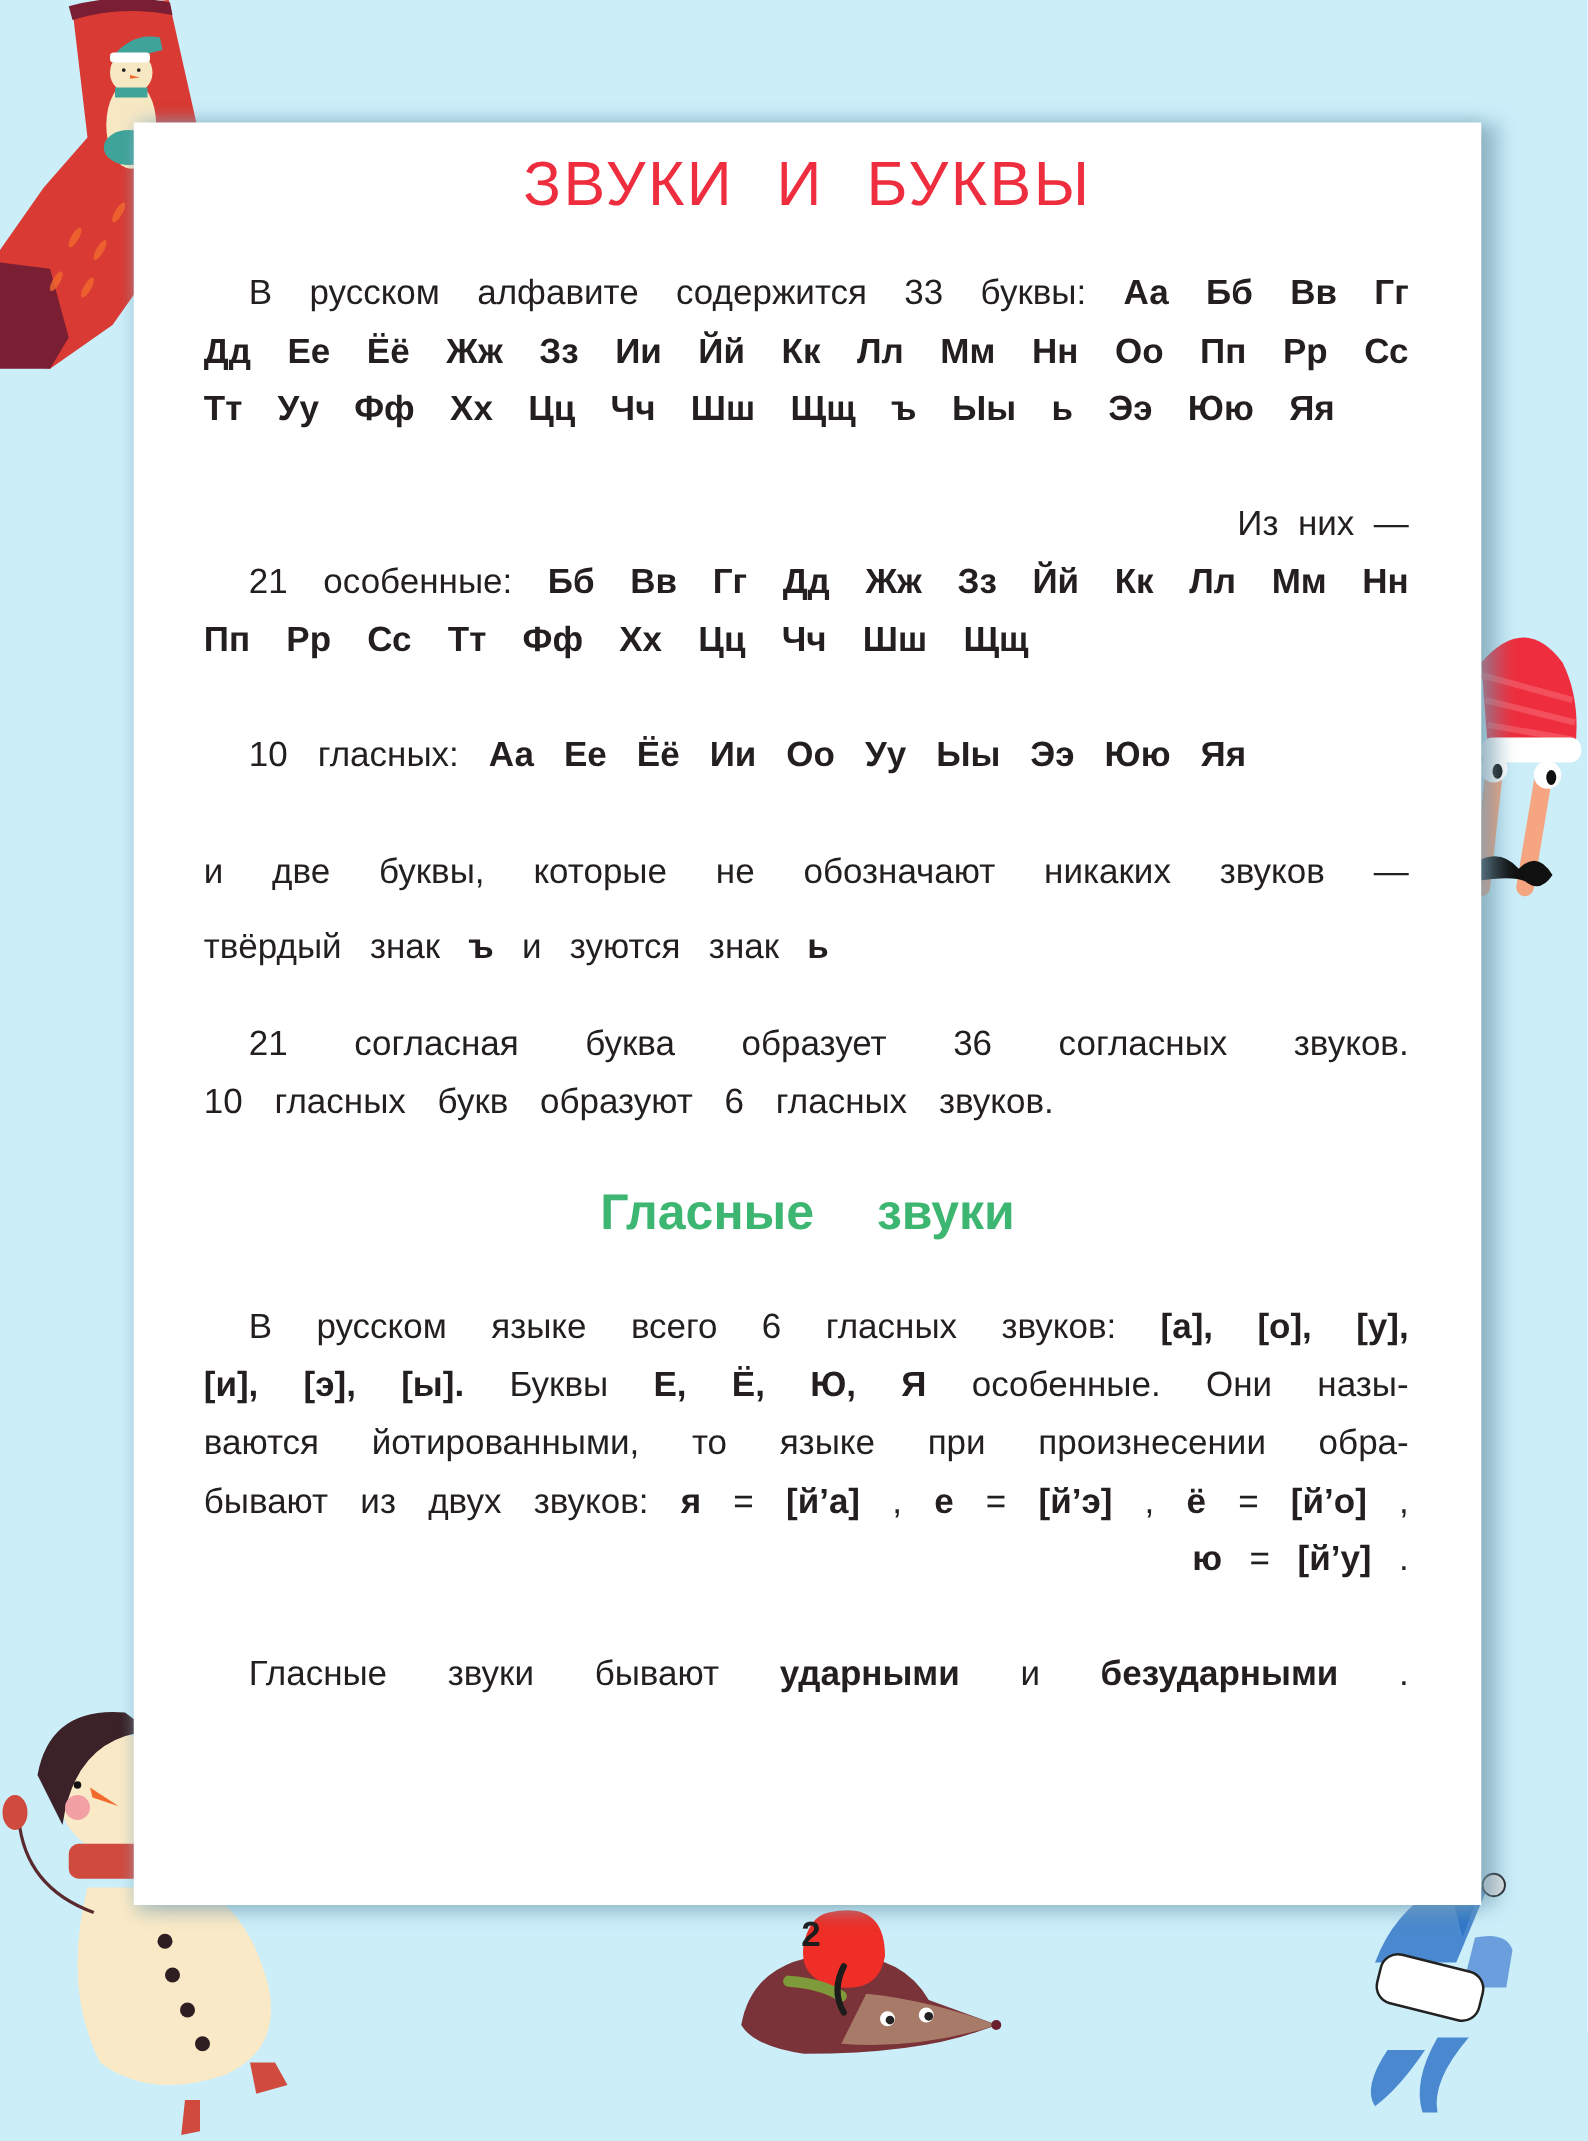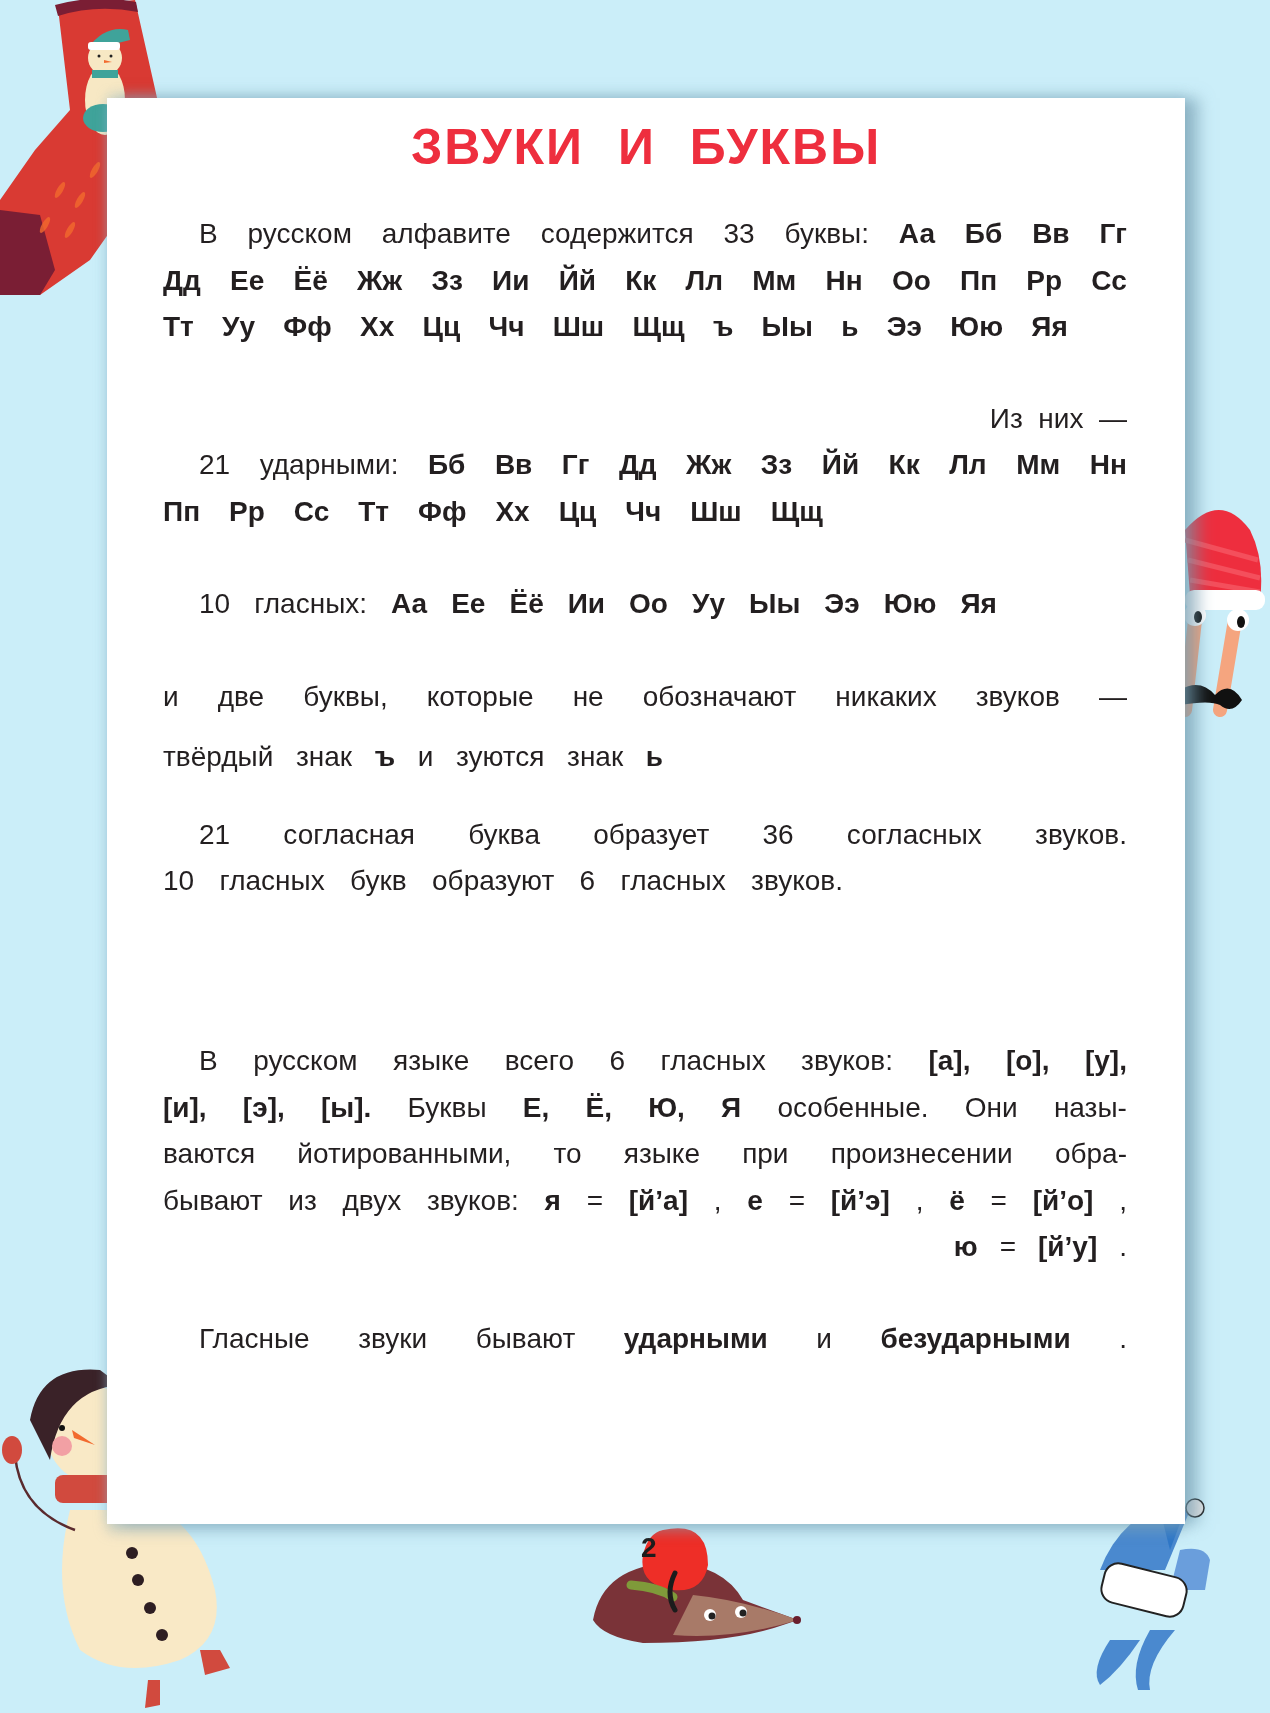--- a/index.html
+++ b/index.html
@@ -9,21 +9,21 @@
     font-family:"Liberation Sans", sans-serif;
   }
   .deco { position:absolute; }
   .page {
     position:absolute; left:107px; top:98px; width:1078px; height:1426px;
     background:#FFFFFF;
     box-shadow: 14px 0 14px rgba(110,150,170,0.55), 0 -4px 10px rgba(150,190,210,0.35), 0 8px 12px rgba(130,170,190,0.4);
   }
   .title {
     position:absolute; left:0; right:0; top:20px; text-align:center;
-    font-weight:bold; font-size:50px; letter-spacing:2px; word-spacing:18px;
+    font-weight:normal; font-size:50px; letter-spacing:2px; word-spacing:18px;
     color:#EE2E3E;
   }
   .h2 {
     position:absolute; left:0; right:0; top:850px; text-align:center;
     font-weight:bold; font-size:40px; word-spacing:14px;
     color:#3DB672;
   }
   .line {
     position:absolute; left:56px; width:964px;
     font-size:28px; color:#231F20; white-space:nowrap;
@@ -165,21 +165,21 @@
       <span class="w b">Ээ</span>
       <span class="w b">Юю</span>
       <span class="w b">Яя</span>
     </div>
 
   <div class="line left indent" style="top:305px;">
     <span style="white-space:pre;">Из  них  —</span>
   </div>
   <div class="line indent" style="top:351px;" id="c1">
       <span class="w">21</span>
-      <span class="w">ударными:</span>
+      <span class="w">особенные:</span>
       <span class="w b">Бб</span>
       <span class="w b">Вв</span>
       <span class="w b">Гг</span>
       <span class="w b">Дд</span>
       <span class="w b">Жж</span>
       <span class="w b">Зз</span>
       <span class="w b">Йй</span>
       <span class="w b">Кк</span>
       <span class="w b">Лл</span>
       <span class="w b">Мм</span>
@@ -246,20 +246,21 @@
   <div class="line" style="top:767px; width:680px;" id="n2">
       <span class="w">10</span>
       <span class="w">гласных</span>
       <span class="w">букв</span>
       <span class="w">образуют</span>
       <span class="w">6</span>
       <span class="w">гласных</span>
       <span class="w">звуков.</span>
     </div>
 
+  <div class="h2" style="white-space:pre;">Гласные  звуки</div>
 
   <div class="line indent" style="top:947px;" id="p0">
       <span class="w">В</span>
       <span class="w">русском</span>
       <span class="w">языке</span>
       <span class="w">всего</span>
       <span class="w">6</span>
       <span class="w">гласных</span>
       <span class="w">звуков:</span>
       <span class="w b">[а],</span>

